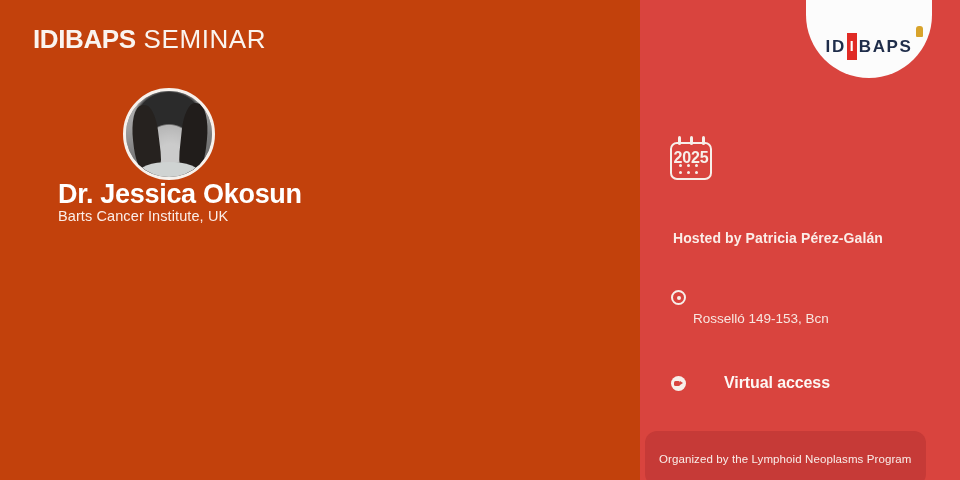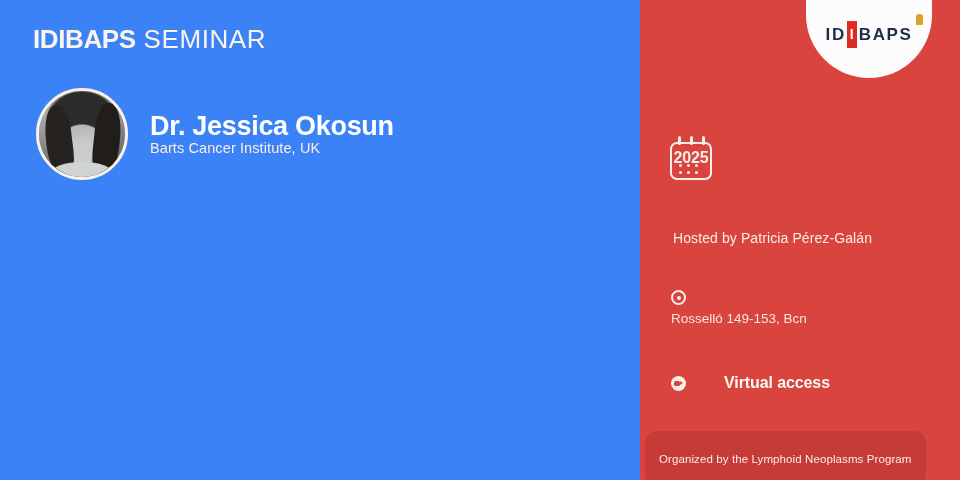--- a/index.html
+++ b/index.html
@@ -10,21 +10,21 @@
   body {
     font-family: "Liberation Sans", sans-serif;
     -webkit-font-smoothing: antialiased;
   }
 
   #poster {
     position: relative;
     width: 960px;
     height: 480px;
     overflow: hidden;
-    background: #3b82f6;
+    background: #c2410c;
   }
 
   
   .right-panel {
     position: absolute;
     left: 640px;
     top: 0;
     width: 320px;
     height: 480px;
     background: #D9443E;
@@ -57,21 +57,21 @@
     width: 126px;
     height: 102px;
     background: #FCFCFC;
     border-radius: 0 0 63px 63px;
     display: flex;
     align-items: flex-start;
     justify-content: center;
   }
   .logo-inner {
     position: relative;
-    margin-top: 48px;
+    margin-top: 60px;
     display: flex;
     align-items: center;
     height: 20px;
   }
   .logo-text {
     font-weight: 700;
     font-size: 17px;
     letter-spacing: 1.6px;
     color: #1F2D4A;
     line-height: 1;
@@ -102,20 +102,21 @@
     border-radius: 3px 3px 1px 1px;
   }
 
   
   .speaker {
     position: absolute;
     left: 36px;
     top: 88px;
     display: flex;
     align-items: center;
+    flex-direction: column;
   }
   .avatar {
     position: relative;
     width: 86px;
     height: 86px;
     border-radius: 50%;
     border: 3px solid #F7F1EC;
     overflow: hidden;
     background: #8d8d8d;
     flex: 0 0 auto;
@@ -259,21 +260,21 @@
     font-weight: 700;
     letter-spacing: -0.6px;
     color: #FFFFFF;
     white-space: nowrap;
   }
   .host-line {
     position: absolute;
     left: 673px;
     top: 230px;
     font-size: 14px;
-    font-weight: 400;
+    font-weight: 700;
     letter-spacing: 0.1px;
     color: #FBEDE8;
     white-space: nowrap;
   }
 
   .venue-block {
     position: absolute;
     left: 671px;
     top: 287px;
     width: 268px;
@@ -305,20 +306,21 @@
     border-radius: 50%;
   }
   .venue-name {
     font-size: 16px;
     font-weight: 700;
     letter-spacing: -0.1px;
     line-height: 1.22;
     color: #FDF7F4;
   }
   .venue-addr {
+    margin-left: 22px;
     margin-top: 4px;
     font-size: 13.5px;
     font-weight: 400;
     color: #F8E6E0;
     white-space: nowrap;
   }
 
   .virtual-row {
     position: absolute;
     left: 671px;

